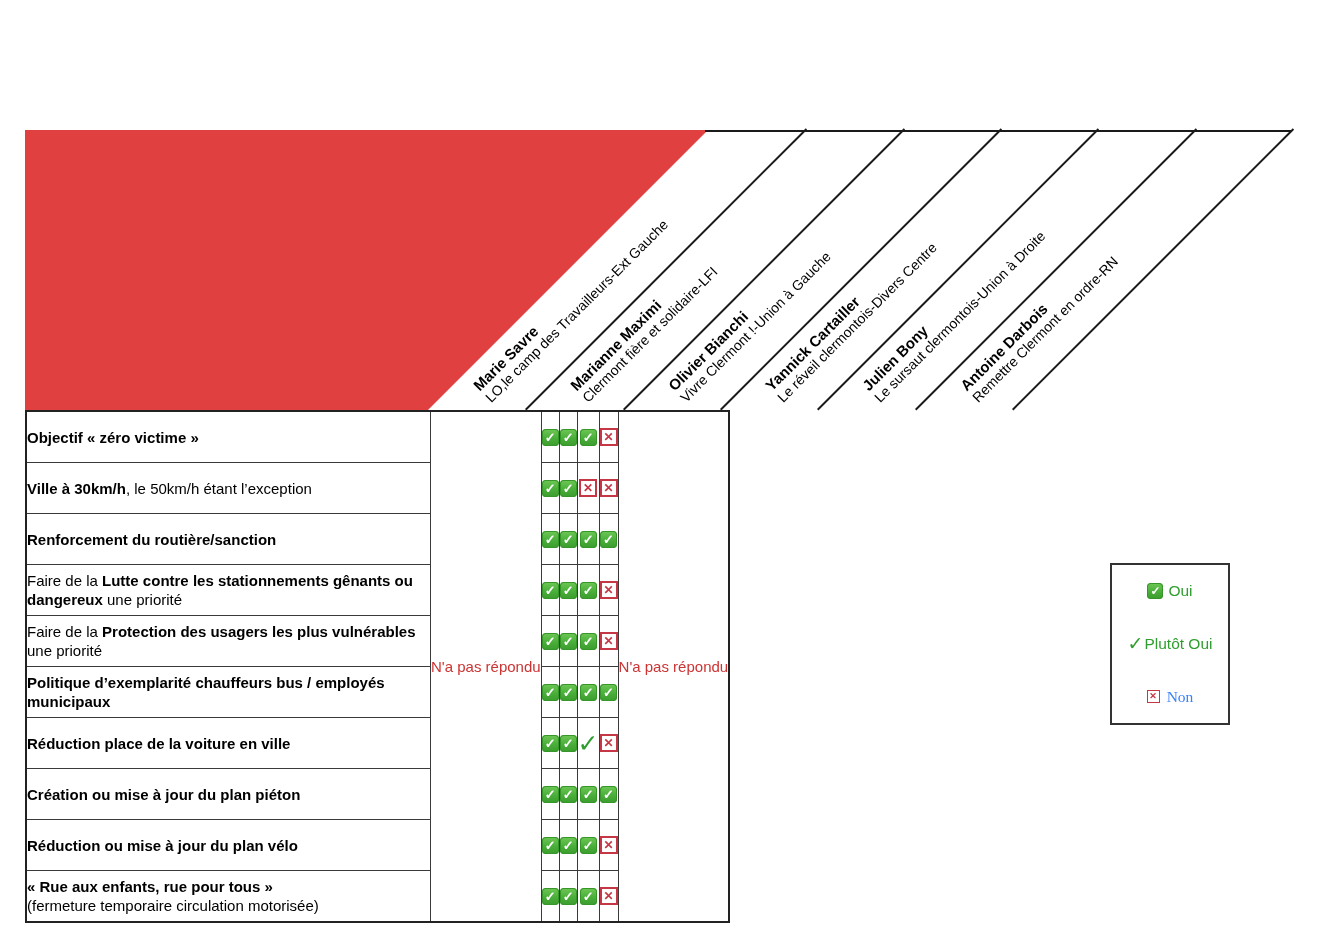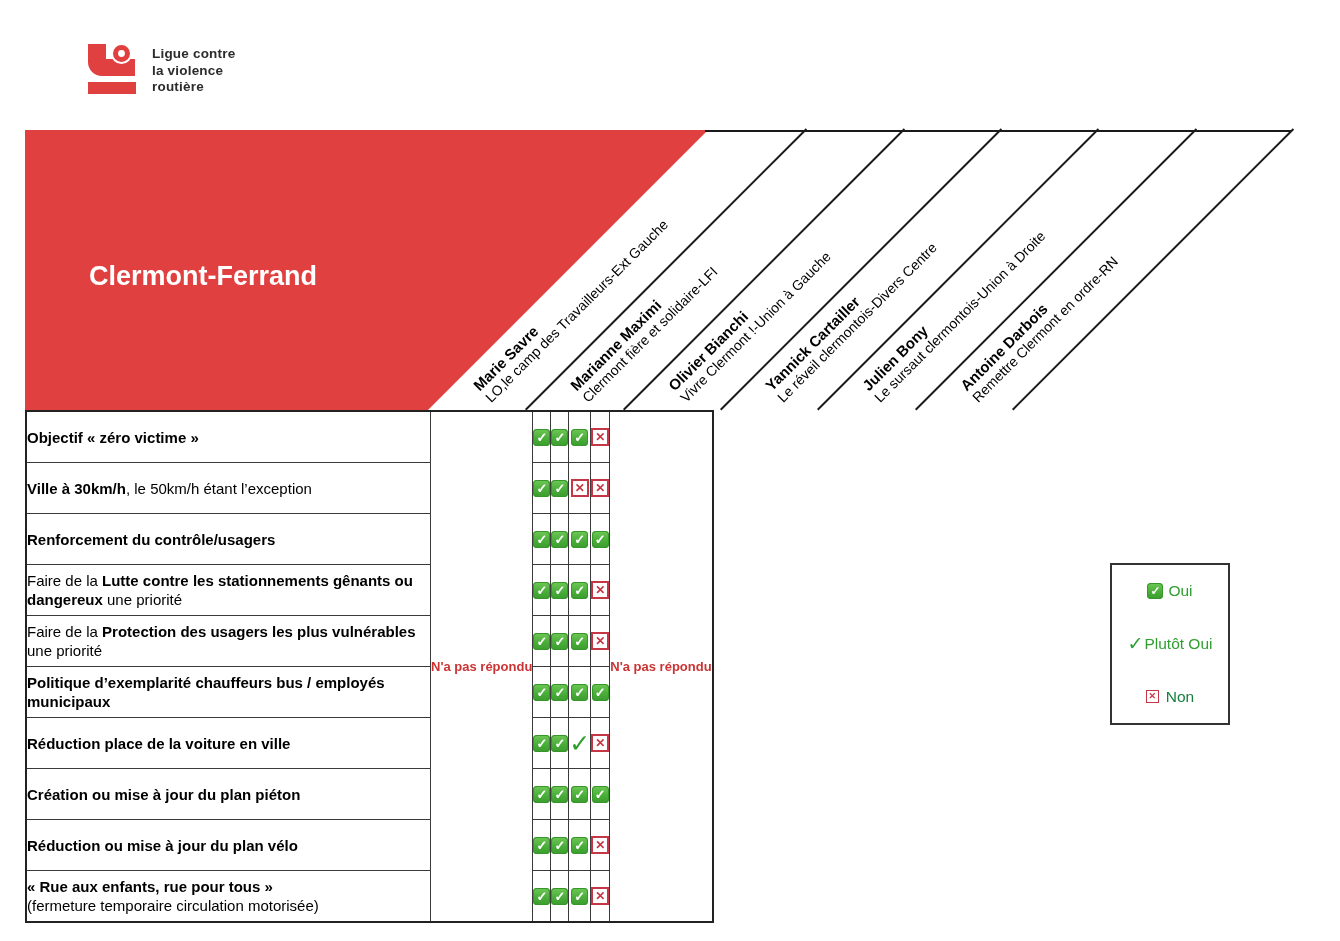--- a/index.html
+++ b/index.html
@@ -28,22 +28,22 @@
   .cand .nm { font-weight:bold; font-size:15px; line-height:17px; }
   .cand .ls { font-size:14px; line-height:17px; }
 
   
   table.grid { position:absolute; left:25px; top:410px; border-collapse:collapse;
                border:2px solid #222; table-layout:fixed; }
   table.grid td { border:1.6px solid #3a3a3a; height:50px; padding:0; overflow:hidden; }
   td.qlabel { width:403px; padding:2px 8px 2px 6px; font-size:15px; line-height:19px; }
   td.qlabel b { font-weight:bold; }
   td.ans { text-align:center; vertical-align:middle; }
-  td.noans { text-align:center; vertical-align:middle; color:#cc3333; font-size:13px;
-             line-height:20px; padding:0 6px;font-weight:bold; }
+  td.noans { text-align:center; vertical-align:middle; color:#cc3333; font-size:15px;
+             line-height:20px; padding:0 6px; }
 
   
   .ic-oui { display:inline-block; width:17px; height:17px; border-radius:4px;
             background:linear-gradient(180deg,#6fc856 0%,#4aae3a 55%,#3a9c2d 100%);
             box-shadow:inset 0 0 0 1px #37962a; position:relative; vertical-align:middle; }
   .ic-oui::after { content:"✓"; position:absolute; inset:0; color:#fff; font-size:13px;
                    line-height:17px; font-weight:bold; text-align:center; }
   .ic-non { display:inline-block; width:14px; height:14px; border:2.2px solid #c53745;
             background:#fff; position:relative; vertical-align:middle; }
   .ic-non::after { content:"✕"; position:absolute; inset:0; color:#c53745; font-size:12px;
@@ -51,50 +51,36 @@
   .ic-plutot { display:inline-block; color:#2f9e2f; font-size:25px; line-height:25px;
                vertical-align:middle; }
 
   
   .legend { position:absolute; left:1110px; top:563px; width:116px; height:158px;
             border:2px solid #333; background:#fff; display:flex; flex-direction:column;
             justify-content:space-around; align-items:center; }
   .legend-item { display:flex; align-items:center; font-size:15.5px; }
   .legend-item.oui  { color:#2f9e2f; }
   .legend-item.plutot { color:#2f9e2f; }
-  .legend-item.non  { color:#15803d; }
+  .legend-item.non  { color:#3b82f6;font-family:Liberation Serif, serif; }
   .legend-item .ic-oui { width:16px; height:16px; margin-right:5px; }
   .legend-item .ic-oui::after { line-height:16px; font-size:12px; }
   .legend-item .ic-plutot { font-size:19px; line-height:19px; margin-right:1px; }
   .legend-item .ic-non { width:11px; height:11px; border-width:1.8px; margin-right:7px; }
   .legend-item .ic-non::after { font-size:9px; line-height:11px; }
 </style>
 </head>
 <body>
 
 <div class="page">
 
-  <div class="logo">
-    <svg width="50" height="52" viewBox="0 0 50 52">
-      <path d="M0 0 H18 V15 H47 V32 H14 A14 14 0 0 1 0 18 Z" fill="#e04040"></path>
-      <circle cx="33.5" cy="9.5" r="9.5" fill="#e04040" stroke="#ffffff" stroke-width="2"></circle>
-      <circle cx="33.5" cy="9.5" r="3.4" fill="#ffffff"></circle>
-      <rect x="0" y="38" width="48" height="12" fill="#e04040"></rect>
-    </svg>
-    <div class="logo-text">
-      <div>Ligue contre</div>
-      <div>la violence</div>
-      <div>routière</div>
-    </div>
-  </div>
 
 
   <div class="hdr">
     <div class="hdr-red"></div>
-    <div class="city">Clermont-Ferrand</div>
     <div class="hdr-topline"></div>
 
   <div class="cand" style="left: 469px;">
         <div class="nm">Marie Savre</div>
         <div class="ls">LO,le camp des Travailleurs-Ext Gauche</div>
       </div>
       <div class="diag-line" style="left: 500px;"></div>
       <div class="cand" style="left: 566px;">
         <div class="nm">Marianne Maximi</div>
         <div class="ls">Clermont fière et solidaire-LFI</div>
@@ -134,21 +120,21 @@
           <td class="noans" rowspan="10">N'a pas répondu</td>
         </tr>
         <tr>
           <td class="qlabel"><b>Ville à 30km/h</b><span>, le 50km/h étant l’exception</span></td>
           <td class="ans"><span class="ic-oui"></span></td>
           <td class="ans"><span class="ic-oui"></span></td>
           <td class="ans"><span class="ic-non"></span></td>
           <td class="ans"><span class="ic-non"></span></td>
         </tr>
         <tr>
-          <td class="qlabel"><b>Renforcement du contrôle/usagers</b></td>
+          <td class="qlabel"><b>Renforcement du routière/sanction</b></td>
           <td class="ans"><span class="ic-oui"></span></td>
           <td class="ans"><span class="ic-oui"></span></td>
           <td class="ans"><span class="ic-oui"></span></td>
           <td class="ans"><span class="ic-oui"></span></td>
         </tr>
         <tr>
           <td class="qlabel"><span>Faire de la </span><b>Lutte contre les stationnements gênants ou dangereux</b><span> une priorité</span></td>
           <td class="ans"><span class="ic-oui"></span></td>
           <td class="ans"><span class="ic-oui"></span></td>
           <td class="ans"><span class="ic-oui"></span></td>

